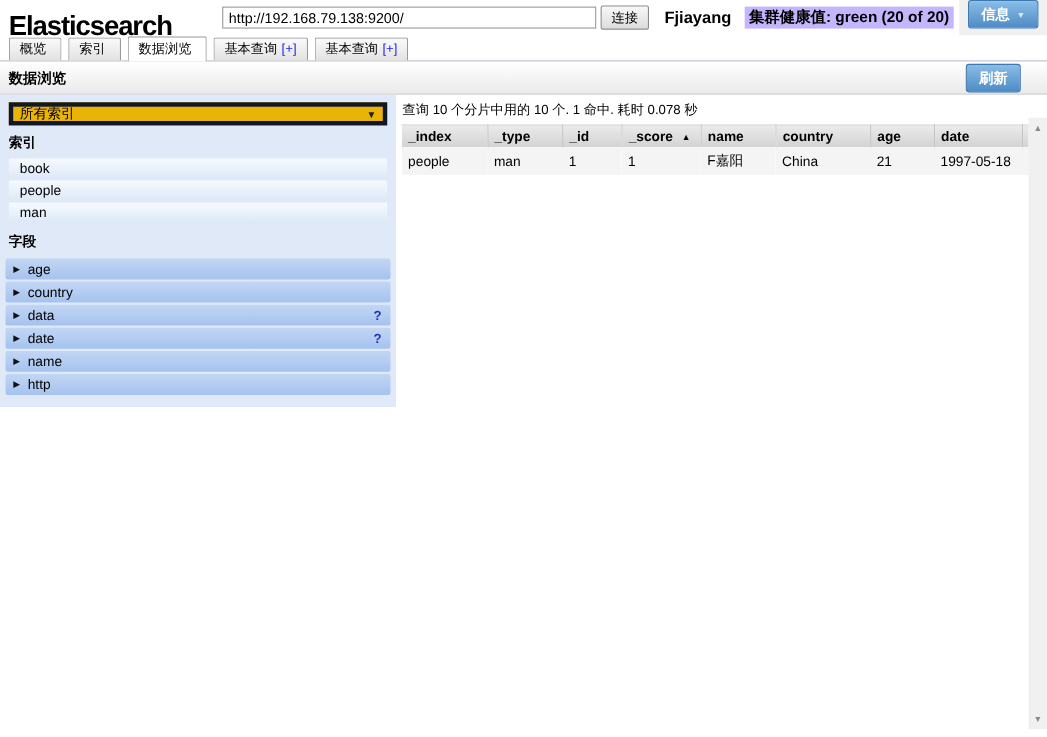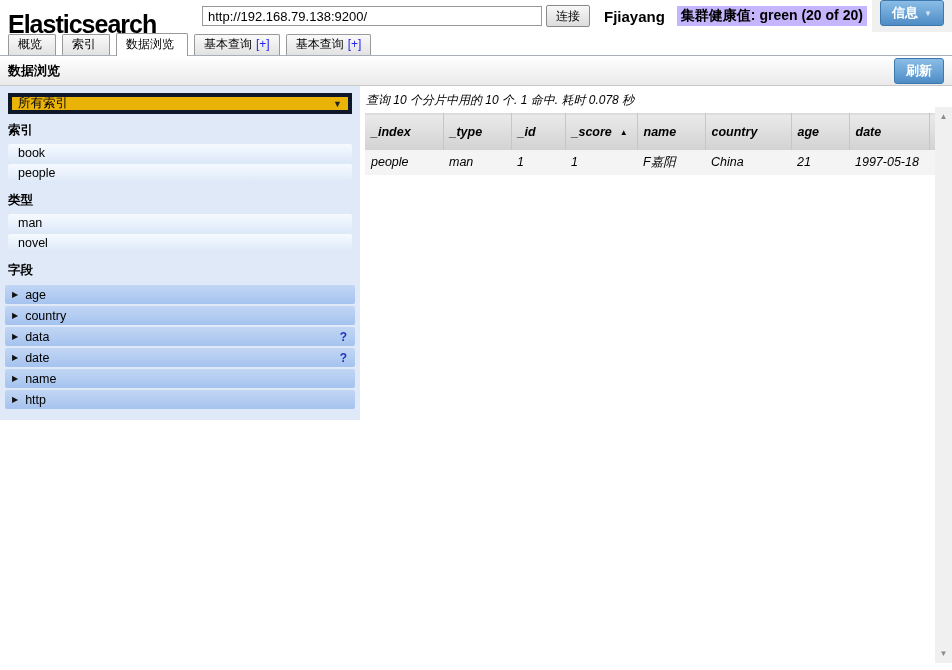--- a/index.html
+++ b/index.html
@@ -27,43 +27,43 @@
   .tab { display:flex; align-items:center; height:21px; padding:0 9px 2px; border:1px solid #999; border-bottom:none;
     border-radius:2px 2px 0 0; background:linear-gradient(#fafafa,#e2e2e2); margin-right:6px; font-size:12px;
     cursor:pointer; white-space:nowrap; position:relative; }
   .tab.active { background:#fff; height:23px; margin-bottom:-1px; z-index:2; }
   .plus { color:#2222ee; margin-left:4px; }
 
   
   .toolbar { height:30px; border-bottom:1px solid #c8c8c8; background:linear-gradient(#ffffff,#eaeaea);
     display:flex; align-items:center; }
   .toolbar-title { font-weight:bold; font-size:13px; margin-left:8px; }
-  .refresh-btn { margin-left:auto; margin-right:8px; }
+  .refresh-btn { margin-left:auto; margin-right:24px; }
 
   
   .content { display:flex; align-items:flex-start; height:584px; }
 
   .sidebar { width:360px; flex-shrink:0; background:#dfe9f8; padding-bottom:9px; }
   .filter-select { margin:7px 8px 0; height:21px; background:#eab308; border:4px solid #0f172a; display:flex;
     align-items:center; justify-content:space-between; padding:0 6px; font-size:12.5px; cursor:pointer; }
   .select-arrow { font-size:9px; color:#222; }
   .side-h { font-weight:bold; font-size:12.5px; padding:8px 8px 4px; }
   .side-item { margin:1px 8px; height:19px; line-height:19px; padding-left:10px; font-size:12.5px;
     background:linear-gradient(#f6faff,#dce8f8); border-radius:2px; cursor:pointer; }
   .field-row { margin:2px 5px; height:19px; display:flex; align-items:center; font-size:12.5px;
     background:linear-gradient(#c2d6f4,#a5c3ef); border-radius:2px; cursor:pointer; }
   .field-tri { font-size:8px; margin:0 7px; color:#111; }
   .field-help { margin-left:auto; margin-right:8px; color:#2233bb; font-weight:bold; font-size:12px; }
 
-  .results { flex:1; position:relative; height:100%; padding-left:5px;font-style:italic; }
+  .results { flex:1; position:relative; height:100%; padding-left:5px; }
   .status { font-size:12px; padding:6px 0 4px 1px; white-space:nowrap; }
   table.rtable { border-collapse:collapse; table-layout:fixed; width:570px; }
   .rtable th { background:linear-gradient(#eaeaea,#d2d2d2); font-weight:bold; text-align:left; font-size:12.5px;
     padding:3px 6px; border-right:1px solid #c6c6c6; border-top:1px solid #ddd; white-space:nowrap; overflow:hidden;
-    cursor:pointer; height:36px; }
+    cursor:pointer; height:20px; }
   .rtable th.spacer { border-right:none; }
   .rtable td { font-size:12.5px; padding:4px 6px; background:#f4f4f4; white-space:nowrap; overflow:hidden; height:20px; }
   .sort-arrow { font-size:8px; margin-left:8px; vertical-align:1px; }
 
   .vscroll { position:absolute; top:21px; right:0; bottom:7px; width:17px; background:#f0f0f0; cursor:default; }
   .scroll-up { position:absolute; top:5px; width:100%; text-align:center; font-size:8px; color:#8a8a8a; }
   .scroll-down { position:absolute; bottom:5px; width:100%; text-align:center; font-size:8px; color:#8a8a8a; }
 </style>
 </head>
 <body>
@@ -115,23 +115,21 @@
   <div class="sidebar">
     <div class="filter-select">
       <span>所有索引</span>
       <span class="select-arrow">▼</span>
     </div>
 
     <div class="side-h">索引</div>
     <div class="side-item">book</div>
     <div class="side-item">people</div>
 
-    <div class="side-h">类型</div>
     <div class="side-item">man</div>
-    <div class="side-item">novel</div>
 
     <div class="side-h">字段</div>
     <div class="field-row">
       <span class="field-tri">▶</span>
       <span>age</span>
       <span class="field-help"></span>
     </div>
     <div class="field-row">
       <span class="field-tri">▶</span>
       <span>country</span>

